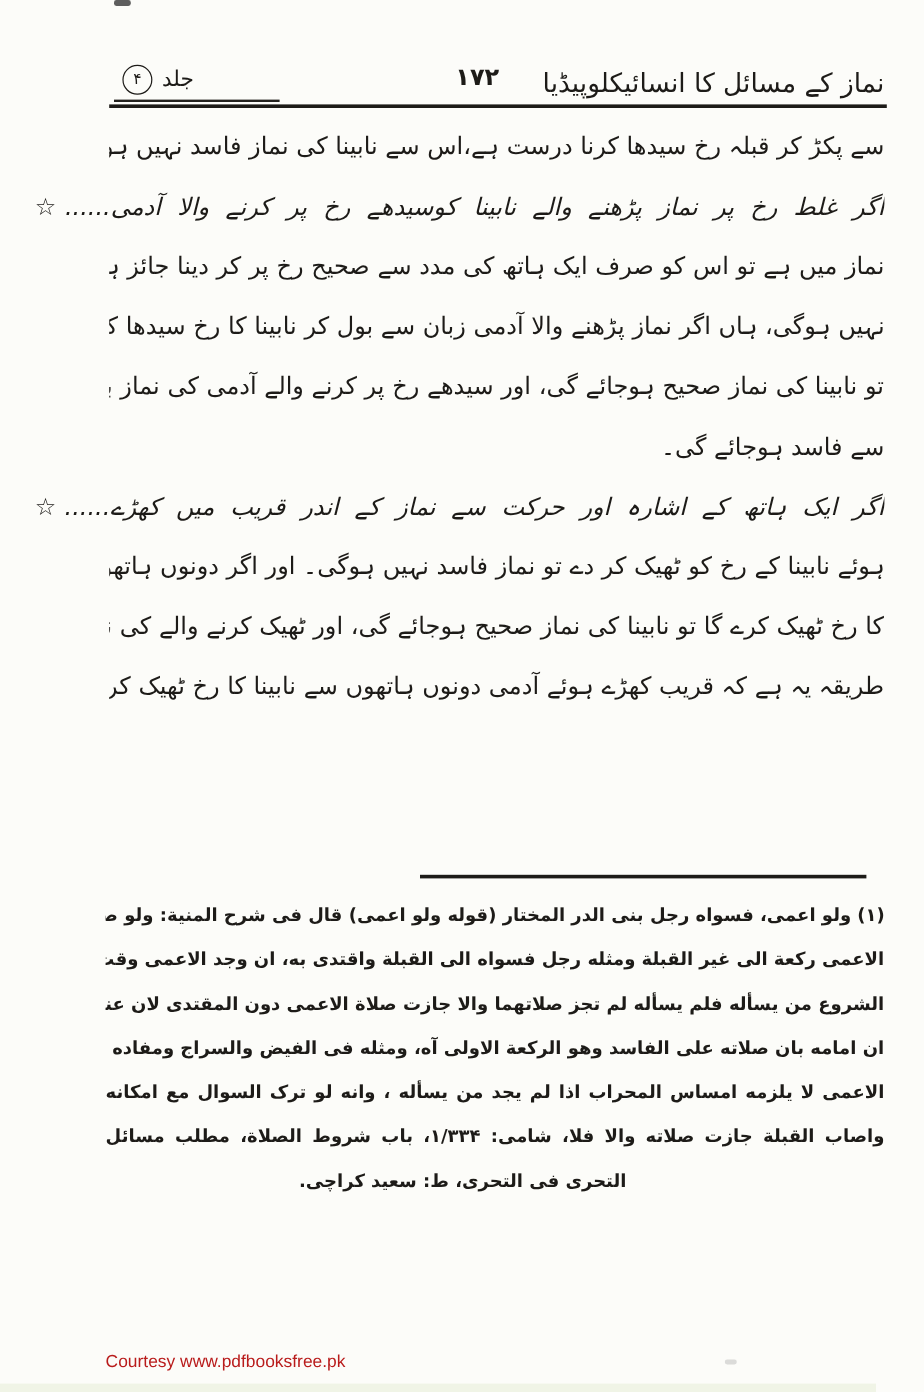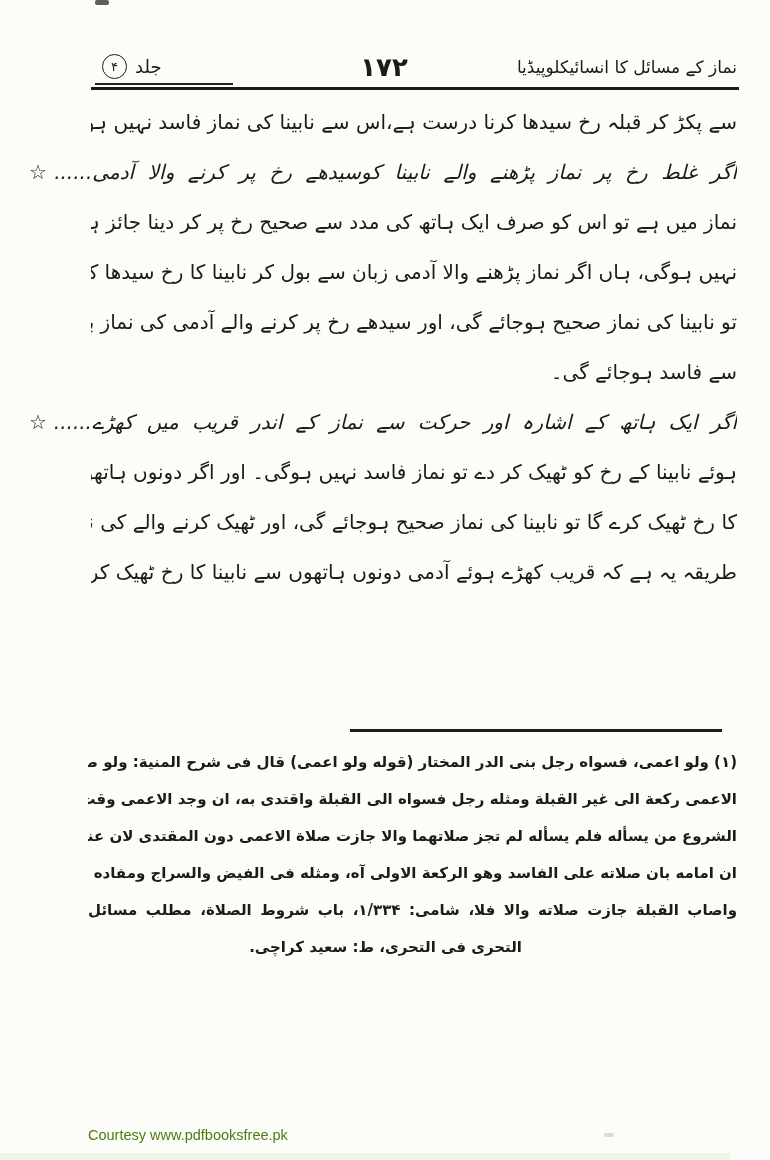--- a/index.html
+++ b/index.html
@@ -2,22 +2,22 @@
 <html lang="ur"><head>
 <meta charset="utf-8">
 <style>
   html,body{margin:0;padding:0;background:#e8e8e8;}
   .page{
     position:relative;width:770px;height:1160px;margin:0 auto;
     background:#fcfcf9;overflow:hidden;
     font-family:"DejaVu Sans",sans-serif;color:#1d1b18;
   }
   
-  .h-title{position:absolute;top:57px;right:33px;font-size:17px;direction:rtl;}
-  .h-page{position:absolute;top:52px;left:352px;width:64px;text-align:center;font-size:26px;font-weight:bold;letter-spacing:2px;}
+  .h-title{position:absolute;top:57px;right:33px;font-size:22px;direction:rtl;}
+  .h-page{position:absolute;top:52px;left:352px;width:64px;text-align:right;font-size:20px;font-weight:bold;letter-spacing:2px;}
   .h-vol{position:absolute;top:54px;left:102px;direction:rtl;display:flex;align-items:center;gap:8px;font-size:18px;}
   .vol-circle{
     display:inline-flex;align-items:center;justify-content:center;
     width:23px;height:23px;border:1.7px solid #1d1b18;border-radius:50%;
     font-size:13px;line-height:1;
   }
   .h-rule-tick{position:absolute;top:83px;left:95px;width:138px;height:2px;background:#24221f;}
   .h-rule-main{position:absolute;top:87px;left:91px;right:31px;height:3px;background:#1d1b18;}
   
   .body-block{position:absolute;top:97px;left:91px;right:33px;direction:rtl;}
@@ -73,21 +73,22 @@
       <div class="body-line a-justify" dir="rtl">کا رخ ٹھیک کرے گا تو نابینا کی نماز صحیح ہوجائے گی، اور ٹھیک کرنے والے کی نماز نہیں</div>
       <div class="body-line a-justify" dir="rtl">طریقہ یہ ہے کہ قریب کھڑے ہوئے آدمی دونوں ہاتھوں سے نابینا کا رخ ٹھیک کر دیں،</div>
     </div>
 
   <div class="fn-sep"></div>
   <div class="fn-block" id="fn-block">
       <div class="fn-line a-right" dir="rtl">(۱) ولو اعمی، فسواه رجل بنی الدر المختار (قوله ولو اعمی) قال فی شرح المنية: ولو صلی</div>
       <div class="fn-line a-justify" dir="rtl">الاعمی رکعة الی غير القبلة ومثله رجل فسواه الی القبلة واقتدی به، ان وجد الاعمی وقت</div>
       <div class="fn-line a-justify" dir="rtl">الشروع من يسأله فلم يسأله لم تجز صلاتهما والا جازت صلاة الاعمی دون المقتدی لان عنده</div>
       <div class="fn-line a-justify" dir="rtl">ان امامه بان صلاته علی الفاسد وهو الرکعة الاولی آه، ومثله فی الفيض والسراج ومفاده ان</div>
+      <div class="fn-line a-justify" dir="rtl">الاعمی لا يلزمه امساس المحراب اذا لم يجد من يسأله ، وانه لو ترک السوال مع امکانه</div>
       <div class="fn-line a-justify" dir="rtl">واصاب القبلة جازت صلاته والا فلا، شامی: ۱/۳۳۴، باب شروط الصلاة، مطلب مسائل</div>
       <div class="fn-line a-right" dir="rtl" style="padding-right: 215px;">التحری فی التحری، ط: سعيد کراچی.</div>
     </div>
 
-  <div class="watermark" title="Courtesy www.pdfbooksfree.pk" style="color: #4d7c0f;">Courtesy www.pdfbooksfree.pk</div>
+  <div class="watermark" title="Courtesy www.pdfbooksfree.pk" style="color: #b91c1c;">Courtesy www.pdfbooksfree.pk</div>
   <div class="smudge"></div>
   <div class="bottom-strip"></div>
 
 </div>
 
 </body></html>

